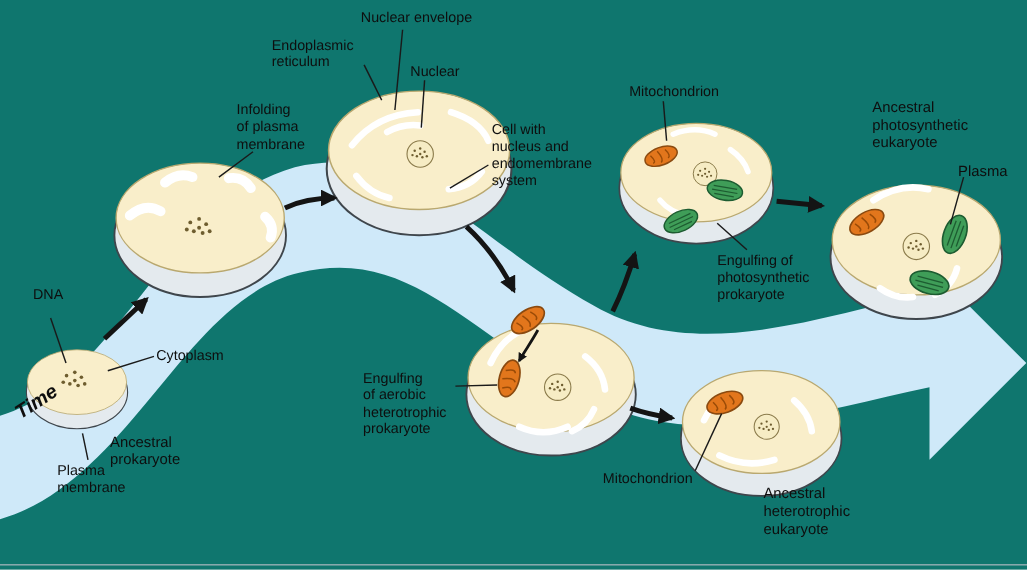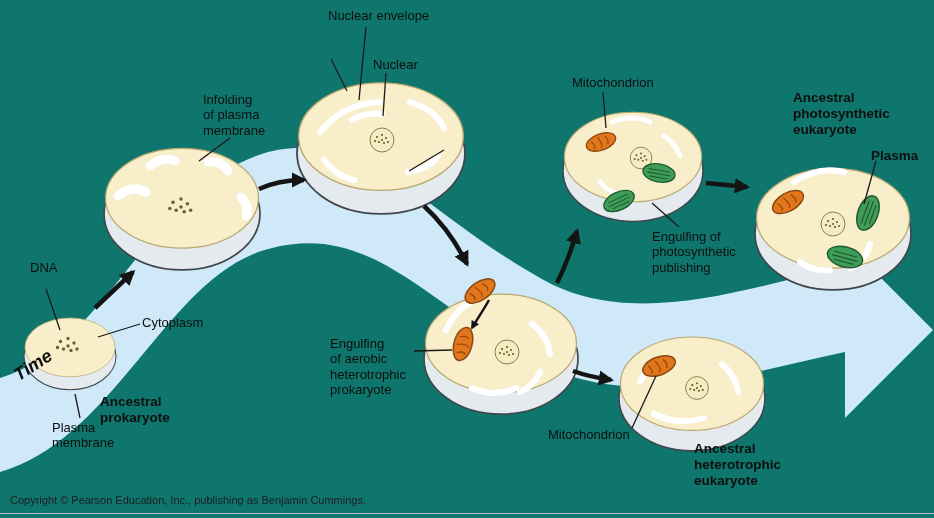--- a/index.html
+++ b/index.html
@@ -1,21 +1,21 @@
 <!DOCTYPE html>
 <html><head>
 <meta charset="utf-8">
 <style>
   html,body{margin:0;padding:0;background:#fff;}
   .stage{position:relative;width:934px;height:518px;background:#0f766e;overflow:hidden;
          font-family:"Liberation Sans", sans-serif;}
   .stage svg{position:absolute;left:0;top:0;}
   .labels{position:absolute;left:0;top:0;width:934px;height:518px;pointer-events:none;}
   .lbl{position:absolute;font-size:13px;line-height:1.18;color:#0e0e0e;white-space:pre-line;}
-  .bold{font-weight:bold;font-size:13.5px;}
+  .bold{font-weight:normal;font-size:13.5px;}
   .time{font-size:18px;font-weight:bold;font-style:italic;transform:rotate(-33deg);transform-origin:left top;}
   .copyright{position:absolute;left:10px;top:494px;font-size:11px;color:#1c1c1c;}
   .bottom-rule{position:absolute;left:0;top:513px;width:934px;height:1px;background:#b9bfc6;}
 </style>
 </head>
 <body>
 
 <div class="stage">
 
   <svg width="934" height="518" viewBox="0 0 934 518">
@@ -160,44 +160,49 @@
       <path d="M 46,289 L 60,330"></path>
       <path d="M 140,324 L 98,337"></path>
       <path d="M 80,418 L 75,394"></path>
       <path d="M 414,351 L 452,350"></path>
       <path d="M 632,428 L 656,376"></path>
     </g>
   </svg>
 
   <div class="labels">
     <div class="lbl" style="left:328px;top:8px">Nuclear envelope</div>
+    <div class="lbl" style="left:247px;top:33px">Endoplasmic
+reticulum</div>
     <div class="lbl" style="left:373px;top:57px">Nuclear</div>
-    <div class="lbl" style="left:203px;top:92px">Infolding
+    <div class="lbl" style="left:215px;top:92px">Infolding
 of plasma
 membrane</div>
+    <div class="lbl" style="left:447px;top:110px">Cell with
+nucleus and
+endomembrane
+system</div>
     <div class="lbl" style="left:572px;top:75px">Mitochondrion</div>
     <div class="lbl bold" style="left:793px;top:90px">Ancestral
 photosynthetic
 eukaryote</div>
     <div class="lbl bold" style="left:871px;top:148px">Plasma</div>
     <div class="lbl" style="left:652px;top:229px">Engulfing of
 photosynthetic
-publishing</div>
+prokaryote</div>
     <div class="lbl" style="left:30px;top:260px">DNA</div>
     <div class="lbl" style="left:142px;top:315px">Cytoplasm</div>
     <div class="lbl time" style="left:10px;top:368px">Time</div>
     <div class="lbl bold" style="left:100px;top:394px">Ancestral
 prokaryote</div>
     <div class="lbl" style="left:52px;top:420px">Plasma
 membrane</div>
     <div class="lbl" style="left:330px;top:336px">Engulfing
 of aerobic
 heterotrophic
 prokaryote</div>
     <div class="lbl" style="left:548px;top:427px">Mitochondrion</div>
     <div class="lbl bold" style="left:694px;top:441px">Ancestral
 heterotrophic
 eukaryote</div>
   </div>
 
-  <div class="copyright">Copyright © Pearson Education, Inc., publishing as Benjamin Cummings.</div>
   <div class="bottom-rule"></div>
 </div>
 
 </body></html>

